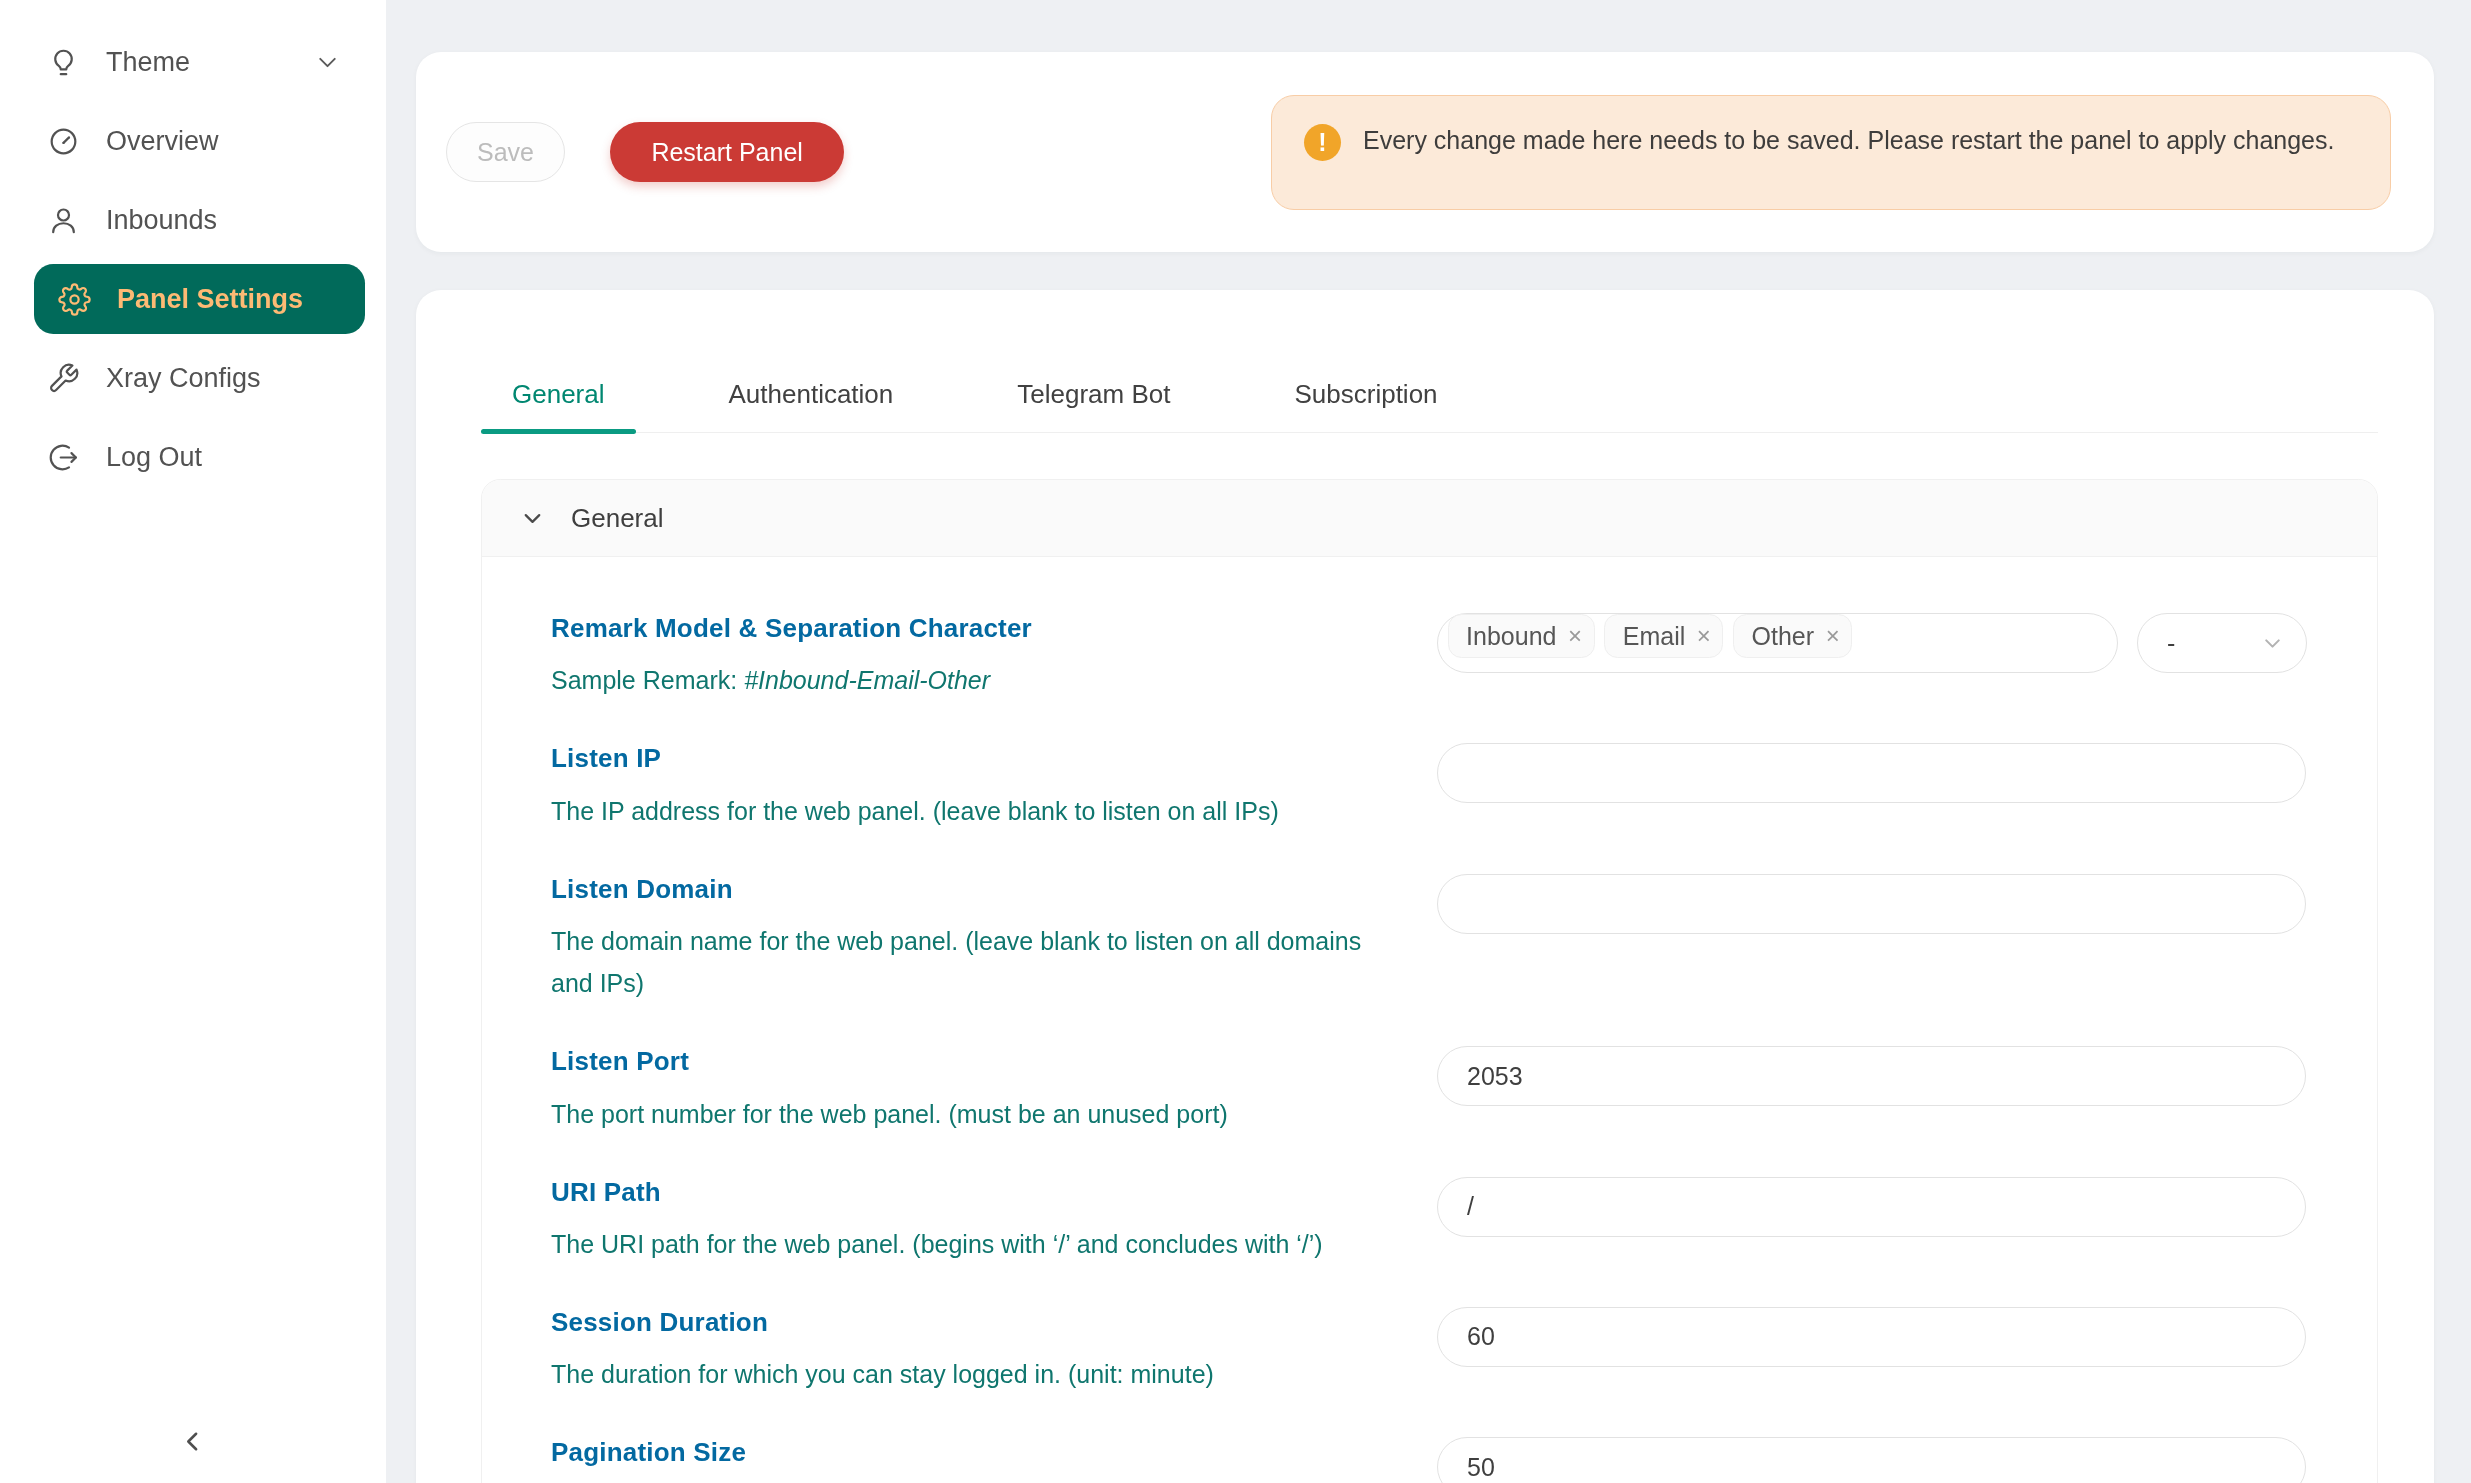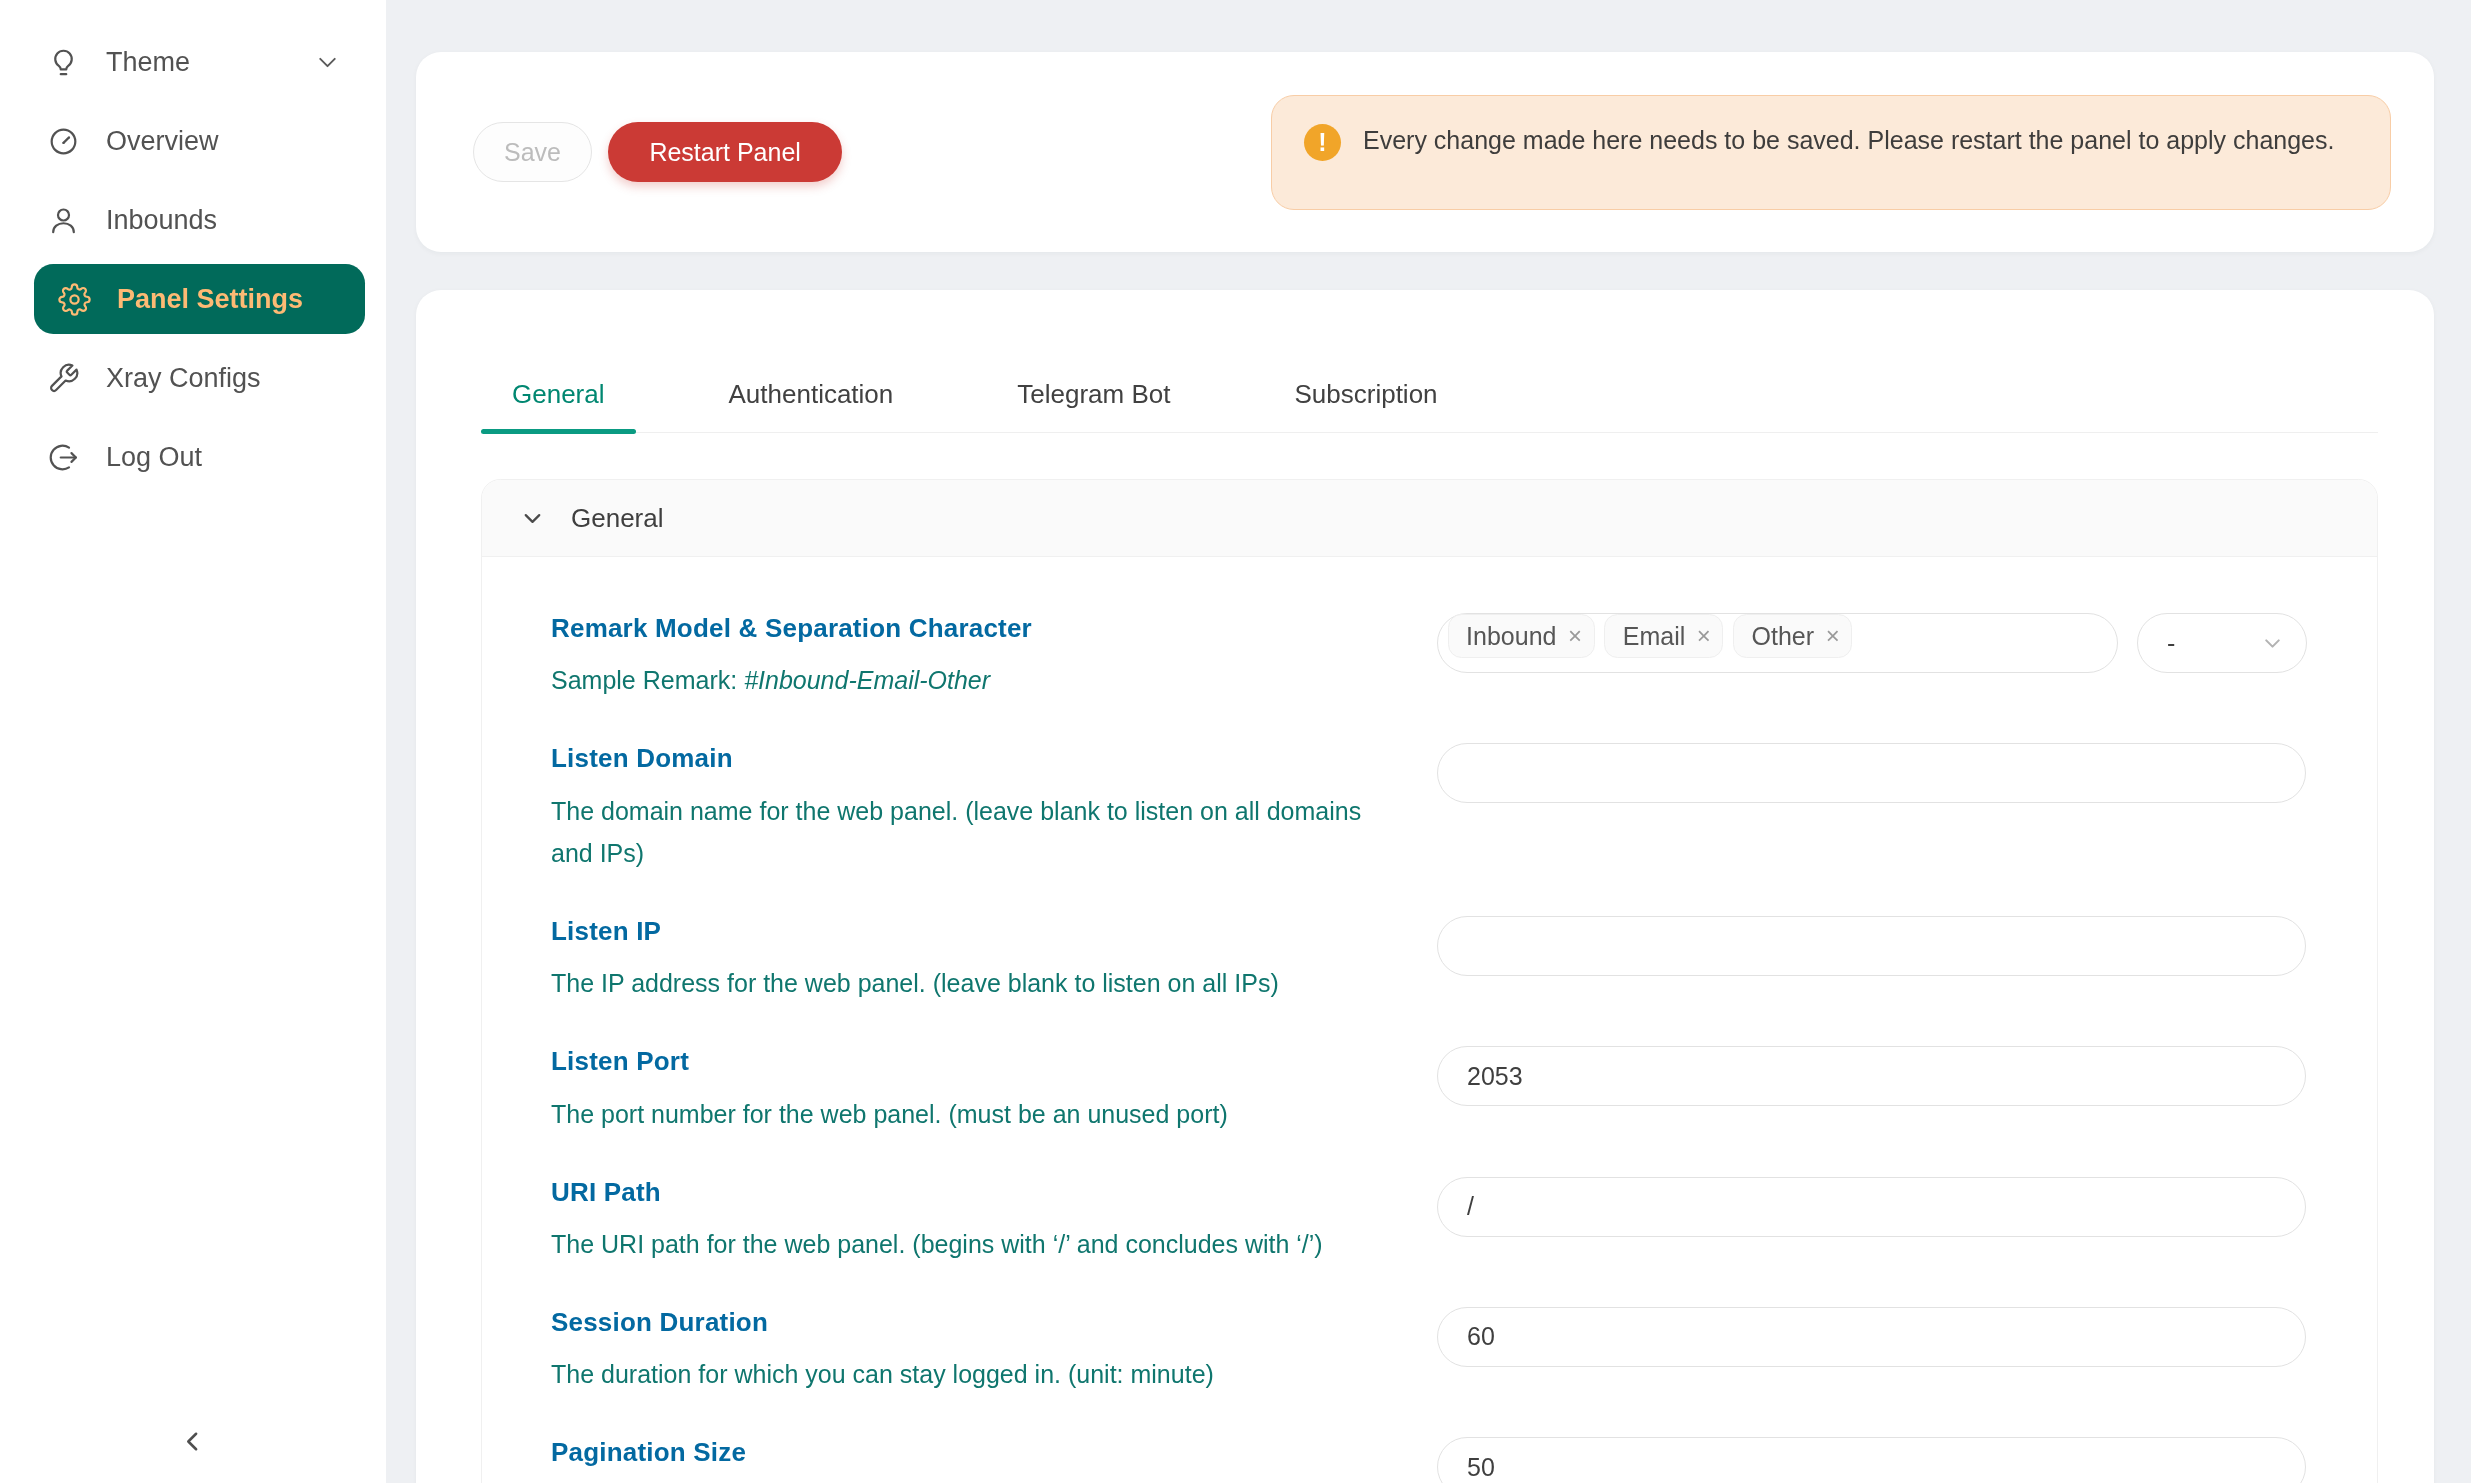--- a/index.html
+++ b/index.html
@@ -35,21 +35,21 @@
   
   .main { position:absolute; left:386px; top:0; width:2086px; height:1483px; }
   .card {
     background:#ffffff; border-radius:25px;
     box-shadow:0 1.9px 5.8px rgba(30,40,60,0.04);
   }
 
   
   .card-top {
     position:absolute; left:30px; top:52px; width:2018px; height:200px;
-    display:flex; align-items:center; padding:0 43px 0 57px;
+    display:flex; align-items:center; padding:0 43px 0 30px;gap:29px;
   }
   .btn {
     height:60px; border-radius:30px; font-size:25px;
     font-family:"Liberation Sans", sans-serif; cursor:pointer;
     display:inline-flex; align-items:center; justify-content:center;
   }
   .btn-save {
     width:119px; background:#fdfdfd; border:1.9px solid #e5e5e5; color:#bcbcbc;
     cursor:not-allowed;
   }
@@ -267,40 +267,40 @@
               <span>-</span>
               <svg viewBox="0 0 24 24">
                   <polyline points="6 9 12 15 18 9"></polyline>
                 </svg>
             </div>
           </div>
         </div>
 
         <div class="frow">
           <div class="frow-left">
+            <div class="flabel">Listen IP</div>
+            <div class="fdesc">The IP address for the web panel. (leave blank to listen on all IPs)</div>
+          </div>
+          <div class="frow-right">
+            <input class="pill-input" type="text" value="" style="">
+          </div>
+        </div>
+
+        <div class="frow">
+          <div class="frow-left">
             <div class="flabel">Listen Domain</div>
             <div class="fdesc" style="max-width:850px;">The domain name for the web panel. (leave blank to listen on all domains and IPs)</div>
           </div>
           <div class="frow-right">
             <input class="pill-input" type="text" value="" style="">
           </div>
         </div>
 
         <div class="frow">
           <div class="frow-left">
-            <div class="flabel">Listen IP</div>
-            <div class="fdesc">The IP address for the web panel. (leave blank to listen on all IPs)</div>
-          </div>
-          <div class="frow-right">
-            <input class="pill-input" type="text" value="" style="">
-          </div>
-        </div>
-
-        <div class="frow">
-          <div class="frow-left">
             <div class="flabel">Listen Port</div>
             <div class="fdesc">The port number for the web panel. (must be an unused port)</div>
           </div>
           <div class="frow-right">
             <input class="pill-input" type="text" value="2053" style="">
           </div>
         </div>
 
         <div class="frow">
           <div class="frow-left">

